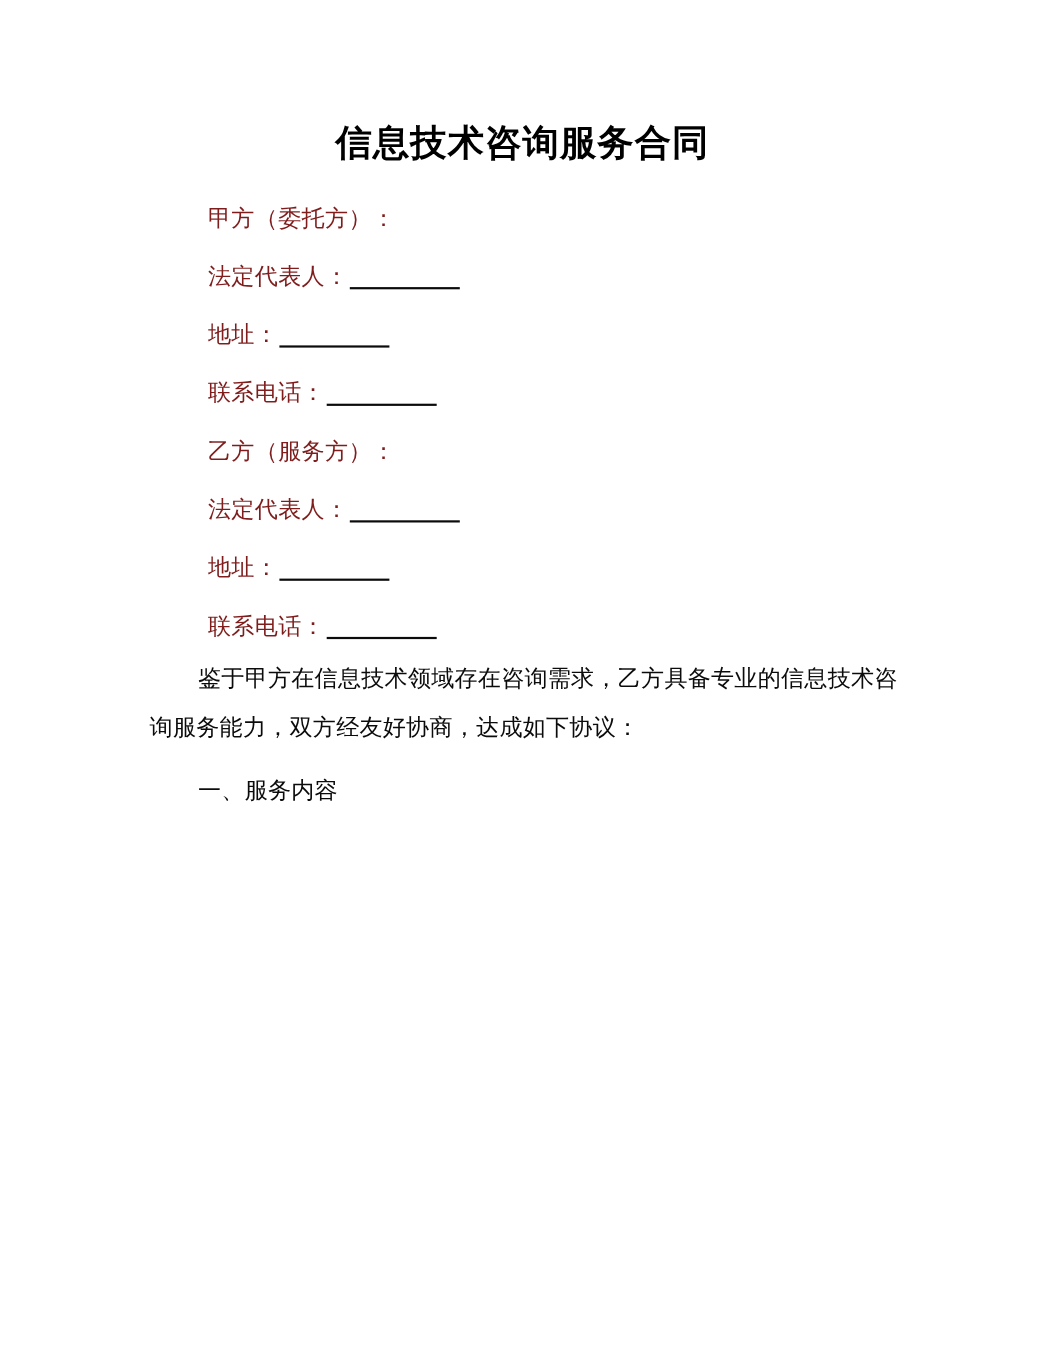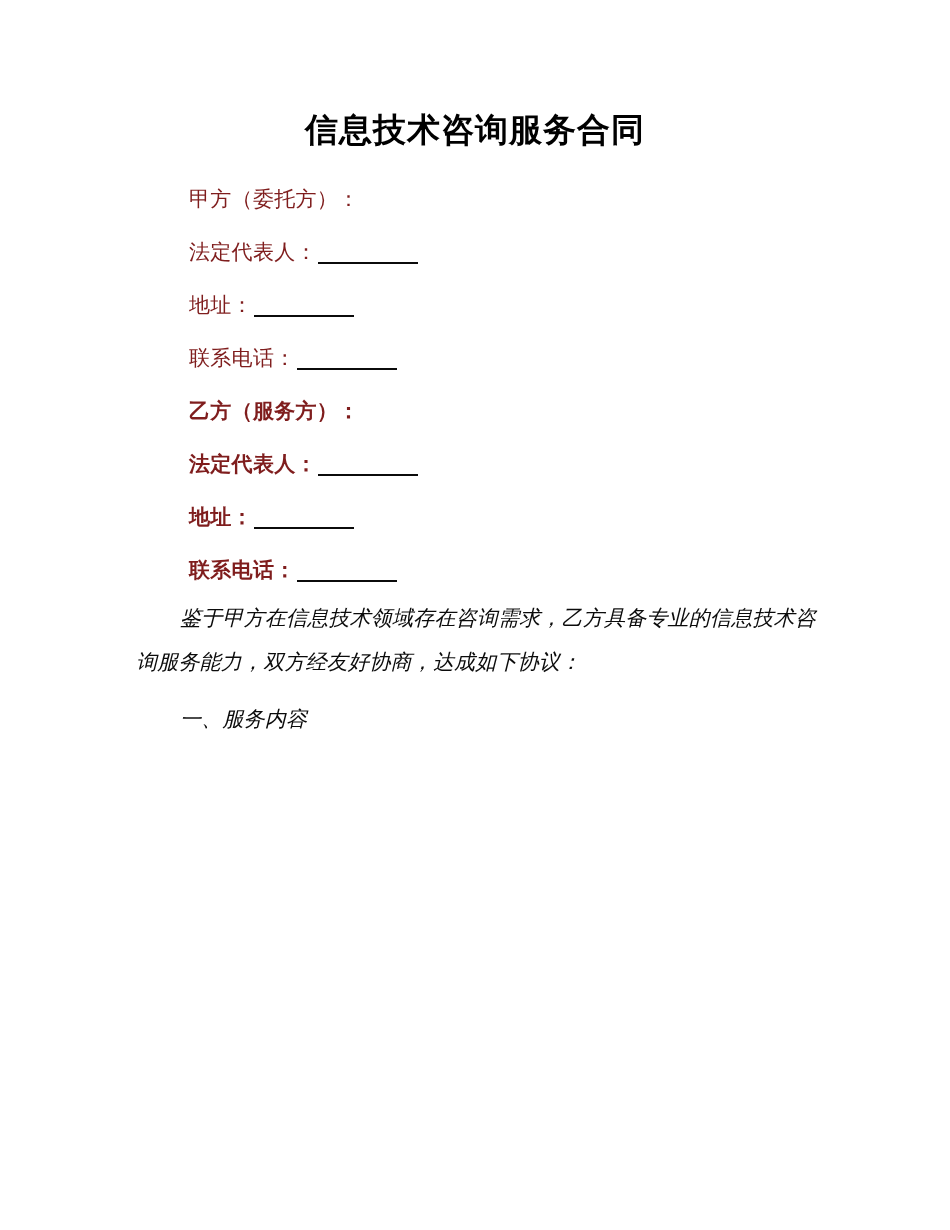--- a/index.html
+++ b/index.html
@@ -39,21 +39,21 @@
     white-space: nowrap;
   }
 
   
   .party-block {
     position: absolute;
     left: 136px;
     width: 690px;
   }
   #party-a-block { top: 172px; }
-  #party-b-block { top: 384px; font-weight: bold; }
+  #party-b-block { top: 384px; }
 
   .party-line {
     font-size: 21px;
     line-height: 53px;
     height: 53px;
     padding-left: 53px;           
     white-space: nowrap;
     color: #7f1d1d;
     letter-spacing: 0.3px;
   }
@@ -76,21 +76,21 @@
   p.para {
     margin: 0;
     font-size: 21px;
     line-height: 44px;
     text-align: justify;
     text-justify: inter-ideograph;
     letter-spacing: 0.2px;
     color: #0b0b0b;
     word-break: break-all;
   }
-  p.indent2 { text-indent: 44px; font-style: italic; }
+  p.indent2 { text-indent: 44px; }
   .gap-after-preamble { height: 13px; }
   .gap-after-heading  { height: 10px; }
   .gap-after-item1    { height: 20px; }
 
   .heading-cn {
     font-weight: 400;
   }
 </style>
 </head>
 <body>

